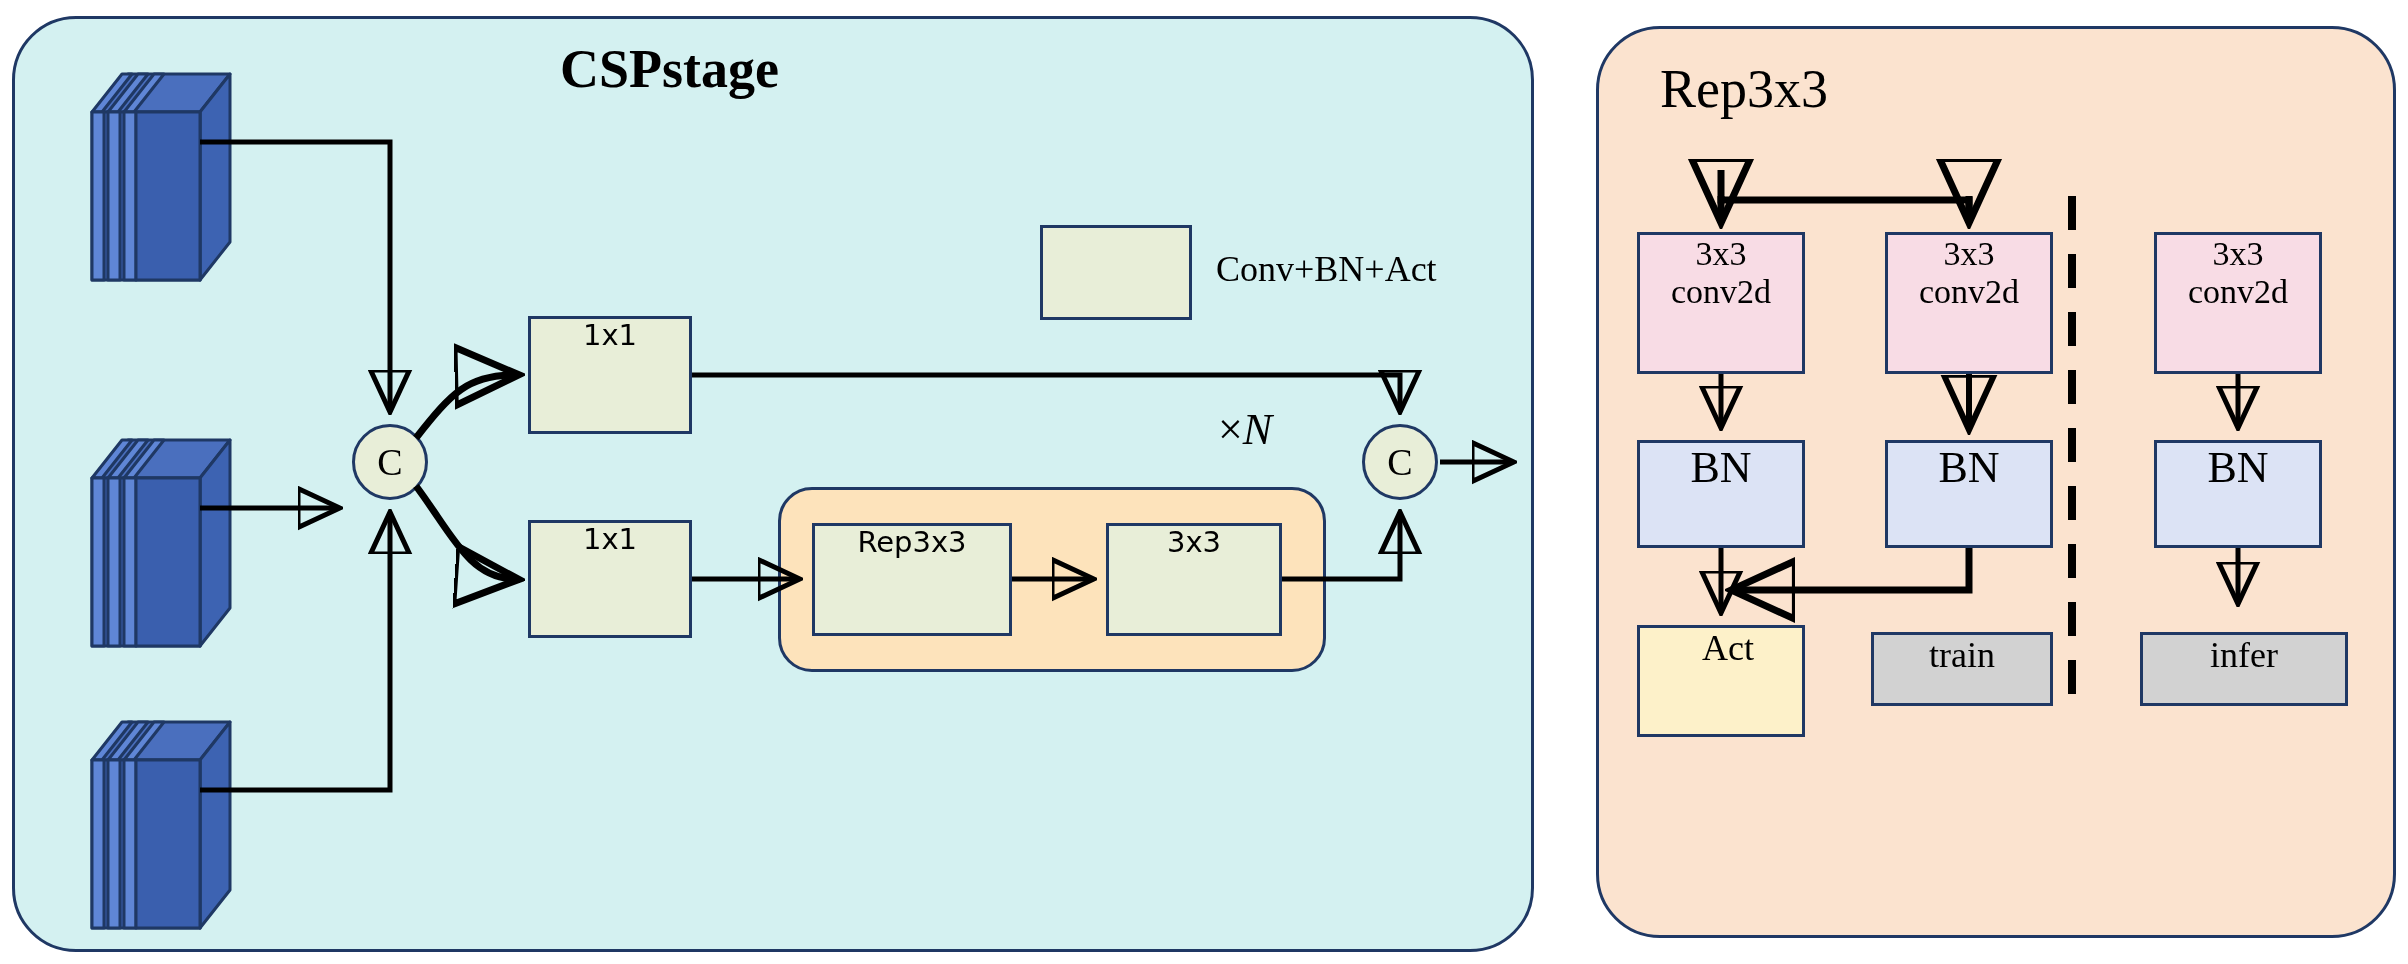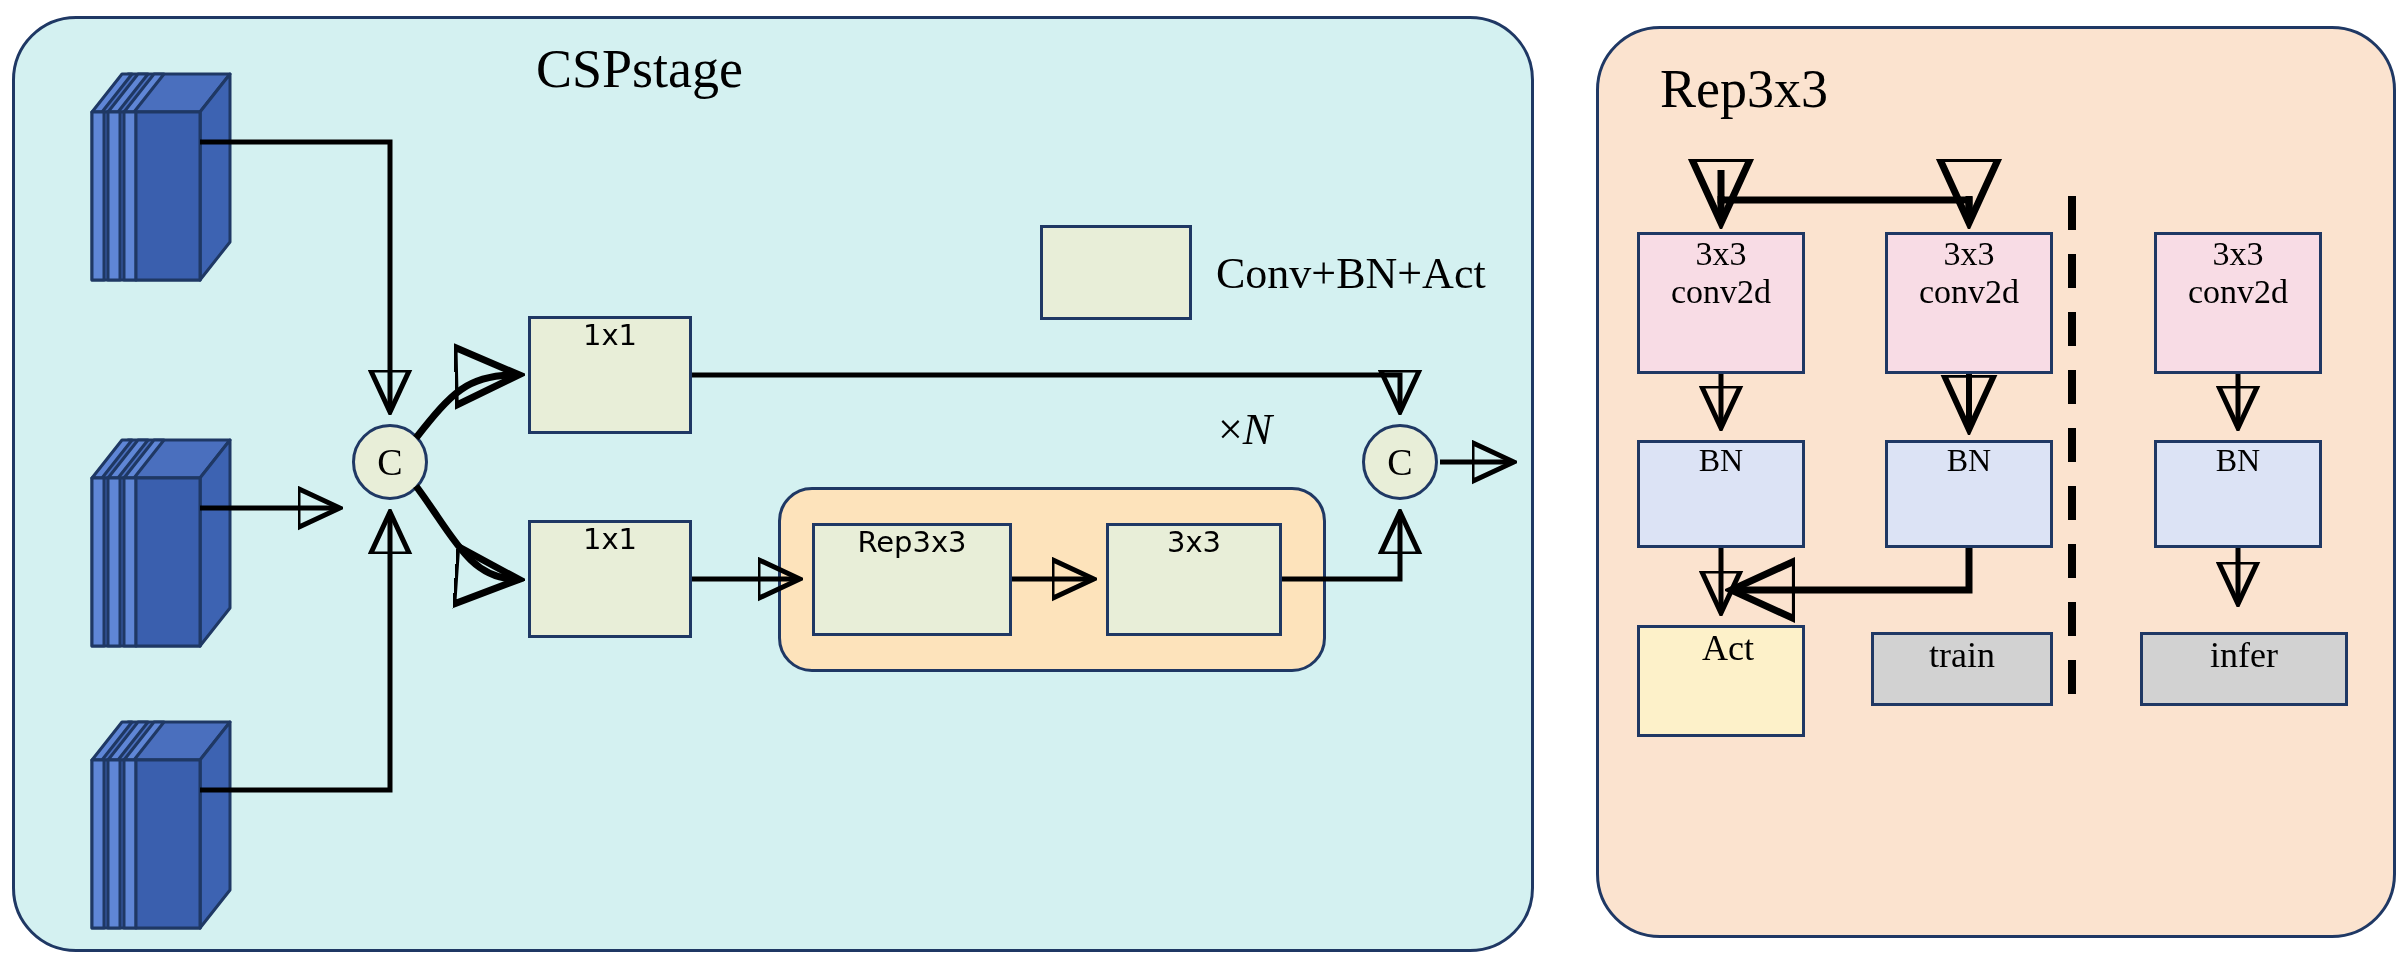--- a/index.html
+++ b/index.html
@@ -35,39 +35,39 @@
     background: #fbe3cf;
   }
 
   .panel-title {
     position: absolute;
     font-size: 54px;
     color: #000;
     line-height: 1;
     white-space: nowrap;
   }
-  #csp-title { left: 536px; top: 42px; }
+  #csp-title { left: 560px; top: 42px; font-weight: bold; }
   #rep-title { left: 1660px; top: 62px; }
 
   
   .box {
     position: absolute;
     box-sizing: border-box;
     border: 3px solid #1f3864;
     display: flex;
     align-items: flex-start;
     justify-content: center;
     text-align: center;
     color: #000;
     line-height: 1.12;
     background: #e8eed8;
   }
   .conv-box { background: #e8eed8; font-size: 29px; font-family: "DejaVu Sans", sans-serif; }
   .pink-box { background: #f8dce5; font-size: 34px; }
-  .bn-box   { background: #dce3f5; font-size: 32px; }
+  .bn-box   { background: #dce3f5; font-size: 44px; }
   .act-box  { background: #fdf1c9; font-size: 36px; padding-left: 14px; }
   .gray-box { background: #d2d2d2; font-size: 36px; }
 
   
   #repeat-group {
     position: absolute;
     box-sizing: border-box;
     left: 778px; top: 487px;
     width: 548px; height: 185px;
     background: #fde3bb;
@@ -105,21 +105,21 @@
     position: absolute;
     left: 1040px; top: 225px;
     width: 152px; height: 95px;
     box-sizing: border-box;
     background: #e8eed8;
     border: 3px solid #1f3864;
   }
   #legend-text {
     position: absolute;
     left: 1216px; top: 248px;
-    font-size: 44px;
+    font-size: 36px;
     color: #000;
     white-space: nowrap;
   }
 
   
   .fmap { position: absolute; }
   .fmap svg { display:block; }
 
   
   #wires {

